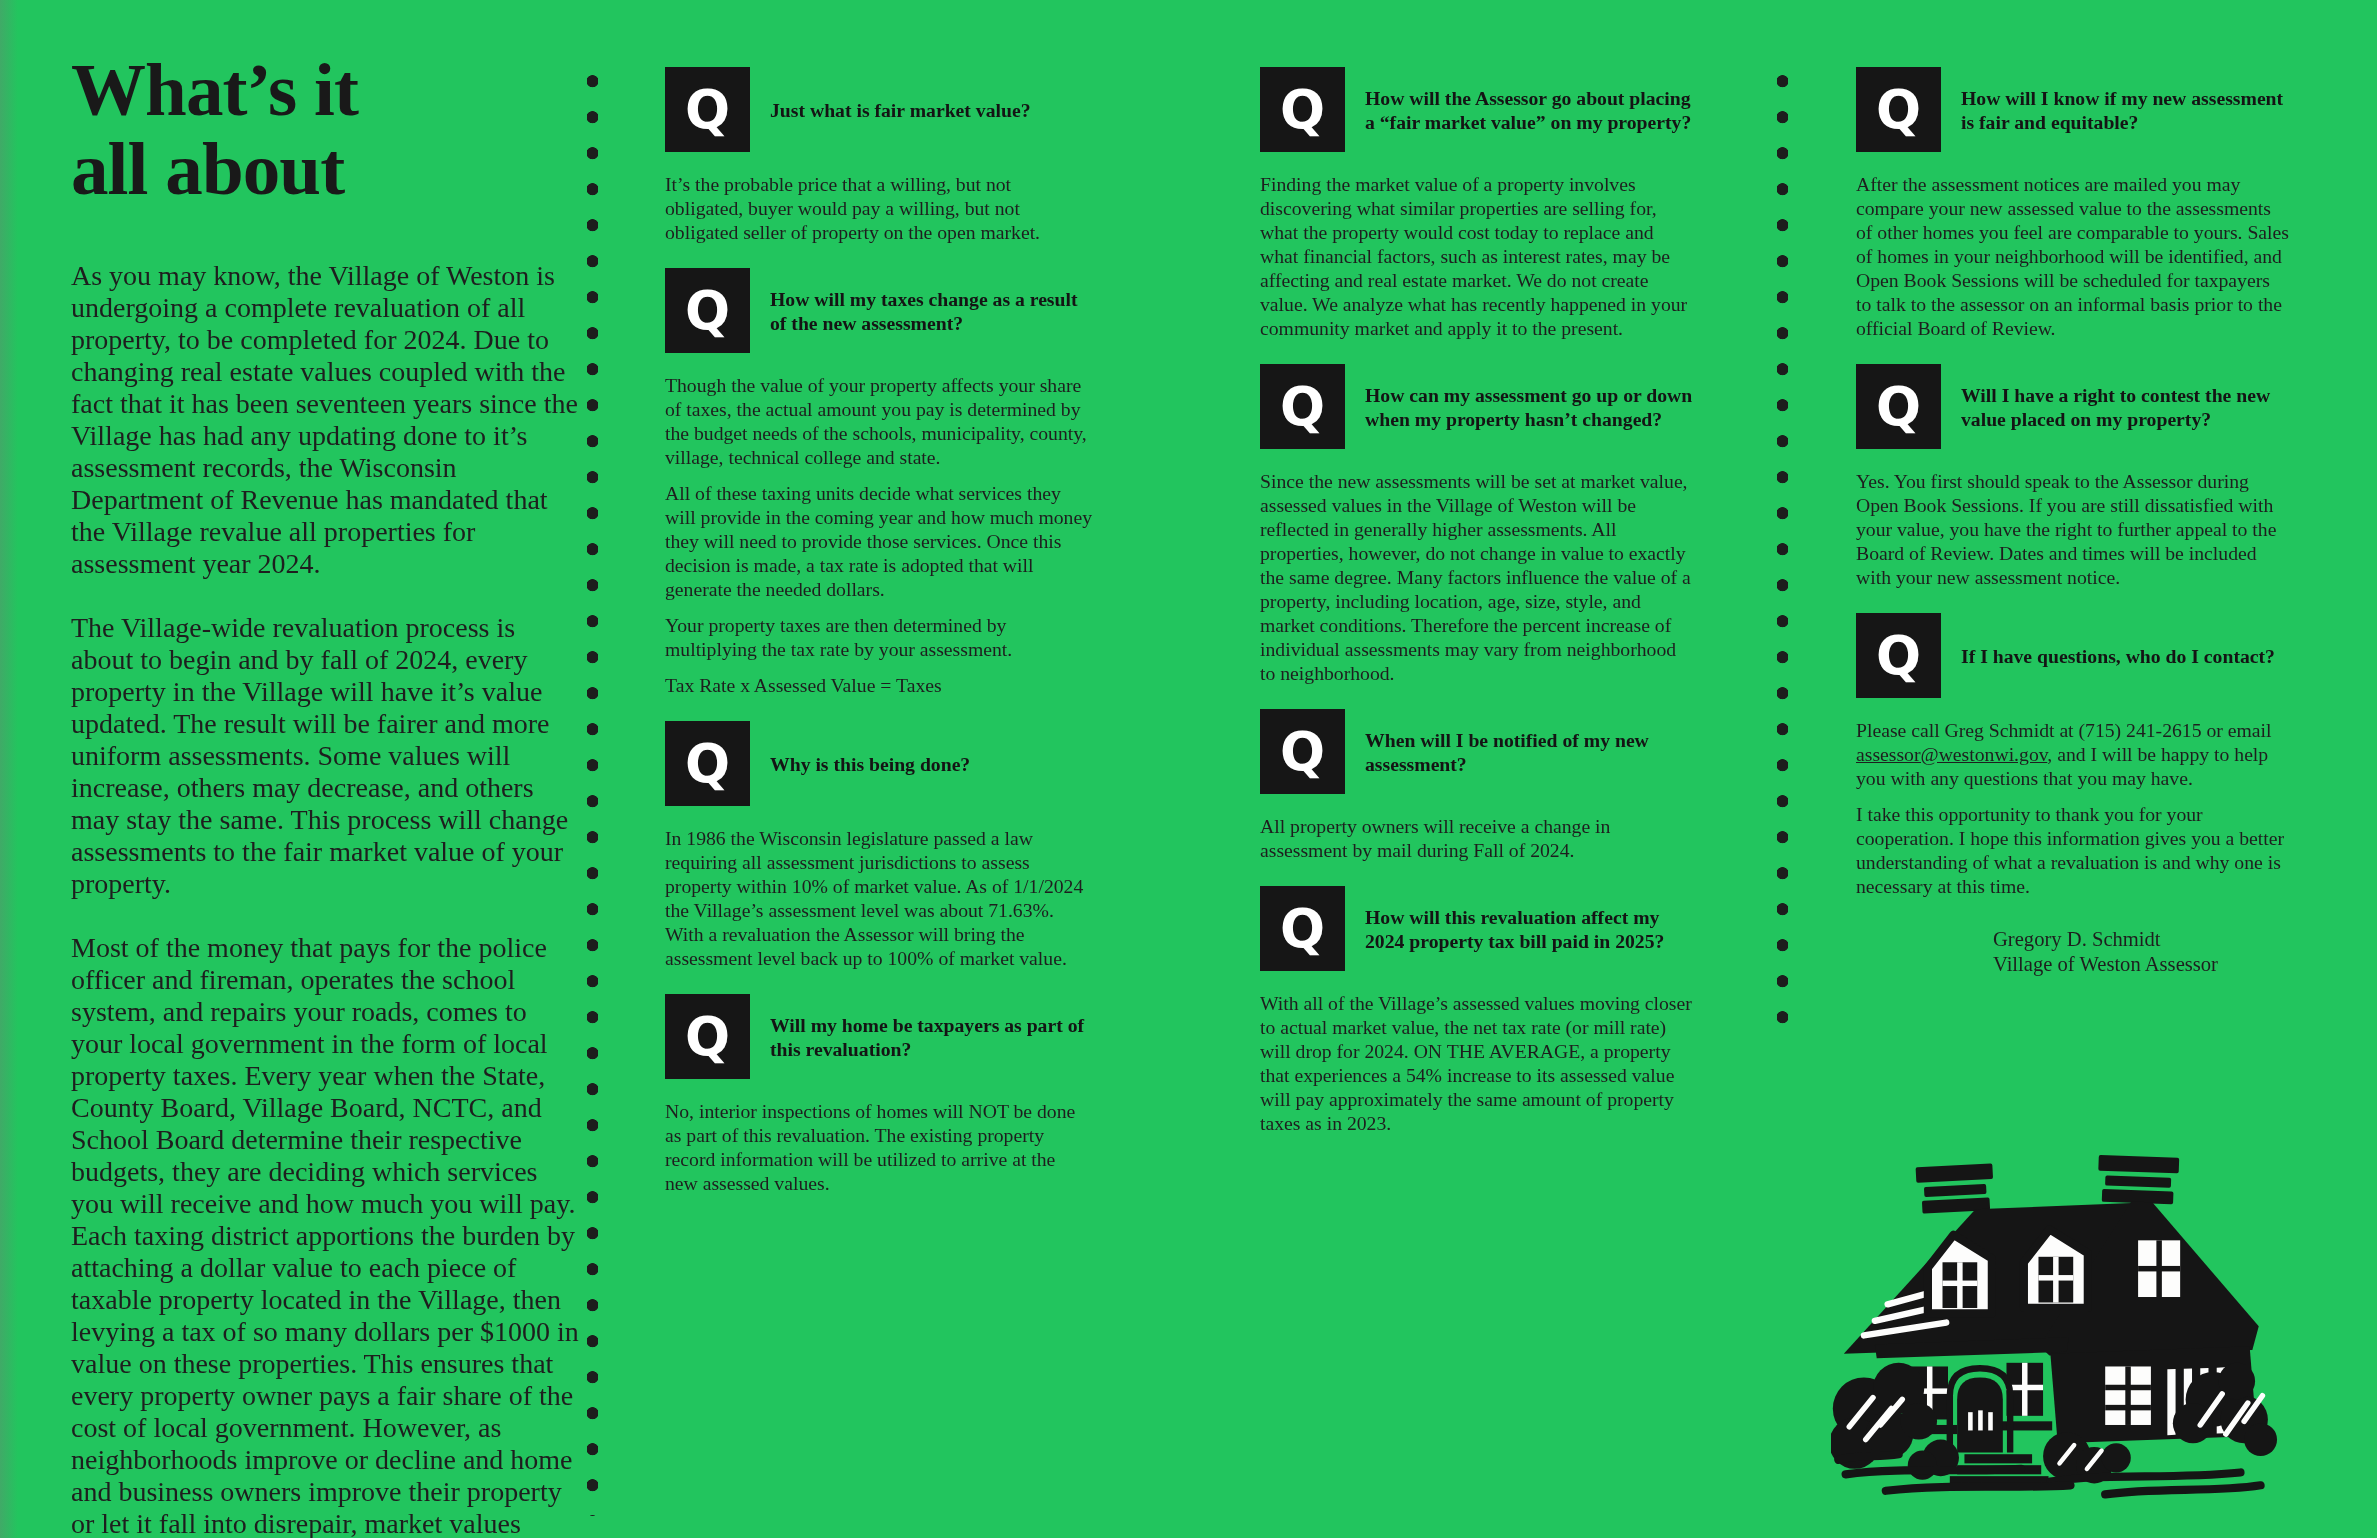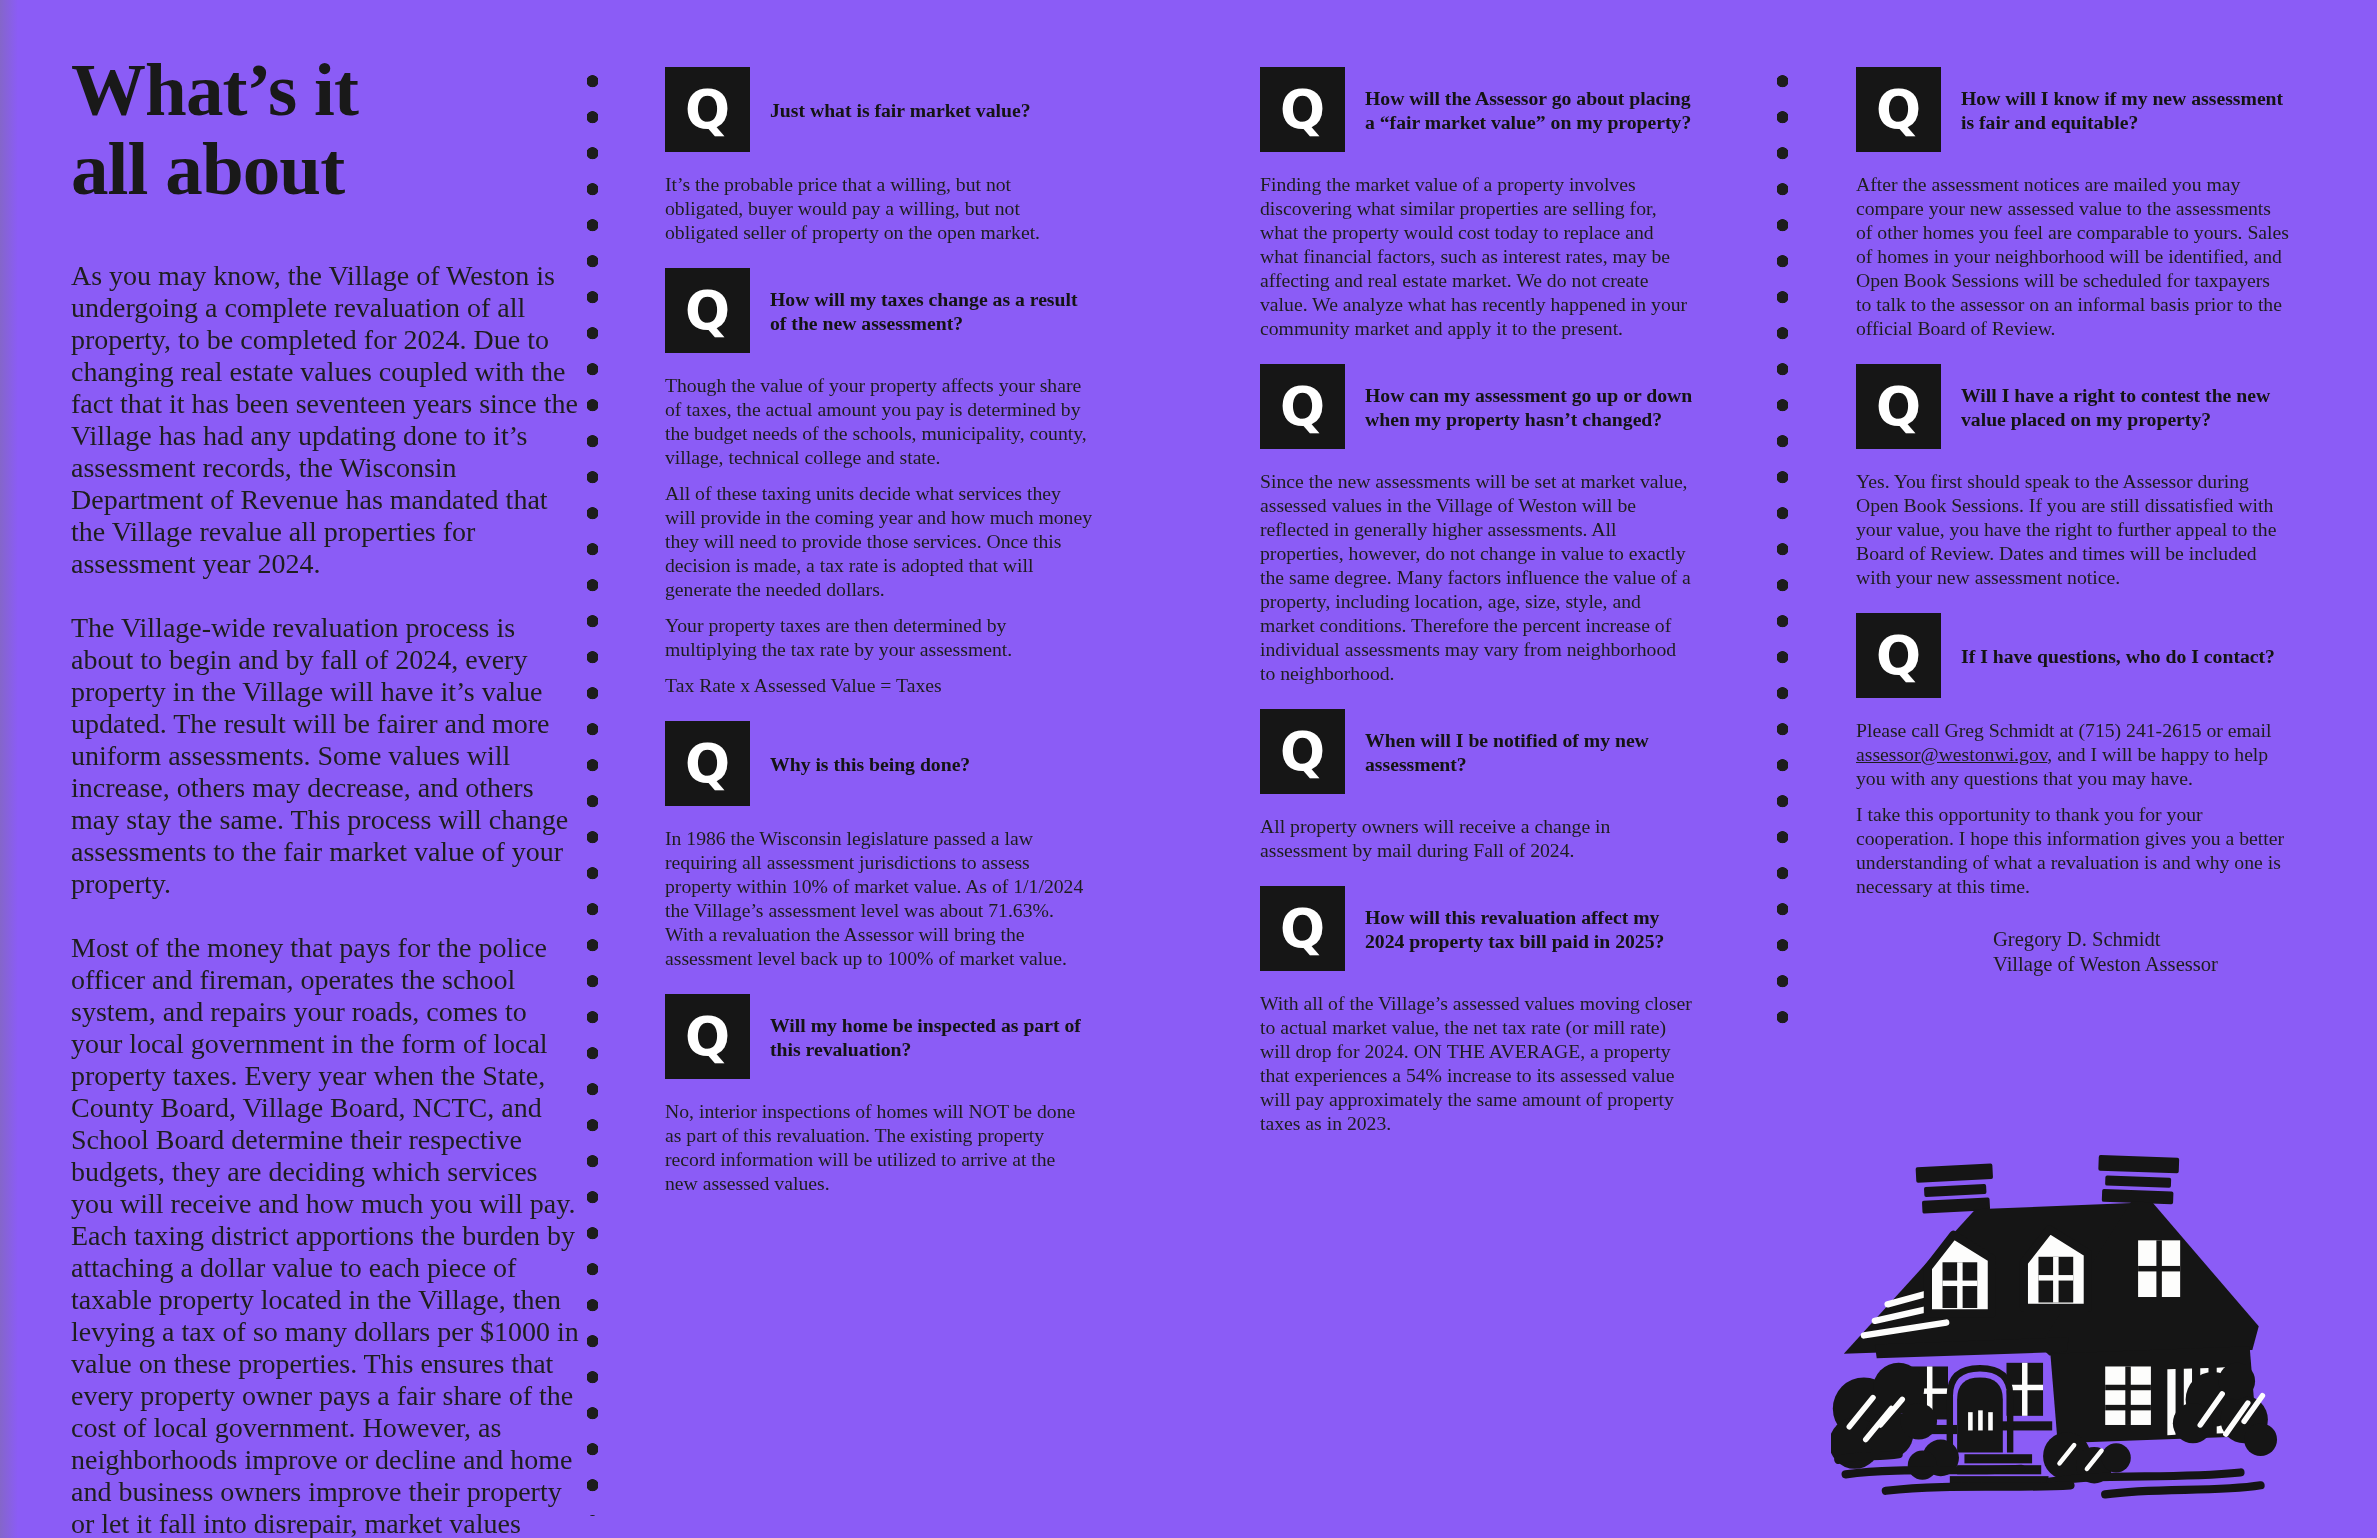--- a/index.html
+++ b/index.html
@@ -1,20 +1,20 @@
 <!DOCTYPE html>
 <html style="font-size:14.6px"><head>
 <meta charset="utf-8">
 <style>
   html,body{margin:0;padding:0;background:#e8e8e8;}
   *{box-sizing:border-box;}
   .page{
     position:relative;
     width:2377px;height:1538px;
-    background:#8b5cf6;
+    background:#22c55e;
     font-family:"Liberation Serif", serif;
     color:#1e1e1e;
     overflow:hidden;
   }
   
   .page::before{
     content:"";position:absolute;left:0;top:0;width:18.3px;height:100%;
     background:linear-gradient(90deg, rgba(120,120,120,.35), rgba(255,255,255,0));
     pointer-events:none;
   }
@@ -104,21 +104,21 @@
       <header class="qa-head">
         <div class="q-icon">Q</div>
         <h2 class="q-text">Why is this being done?</h2>
       </header>
       <p class="ans">In 1986 the Wisconsin legislature passed a law requiring all assessment jurisdictions to assess property within 10% of market value. As of 1/1/2024 the Village’s assessment level was about 71.63%. With a revaluation the Assessor will bring the assessment level back up to 100% of market value.</p>
     </article>
 
     <article class="qa">
       <header class="qa-head">
         <div class="q-icon">Q</div>
-        <h2 class="q-text">Will my home be inspected as part of this revaluation?</h2>
+        <h2 class="q-text">Will my home be taxpayers as part of this revaluation?</h2>
       </header>
       <p class="ans">No, interior inspections of homes will NOT be done as part of this revaluation. The existing property record information will be utilized to arrive at the new assessed values.</p>
     </article>
   </section>
 
   <section class="col col3">
     <article class="qa">
       <header class="qa-head">
         <div class="q-icon">Q</div>
         <h2 class="q-text">How will the Assessor go about placing a “fair market value” on my property?</h2>

